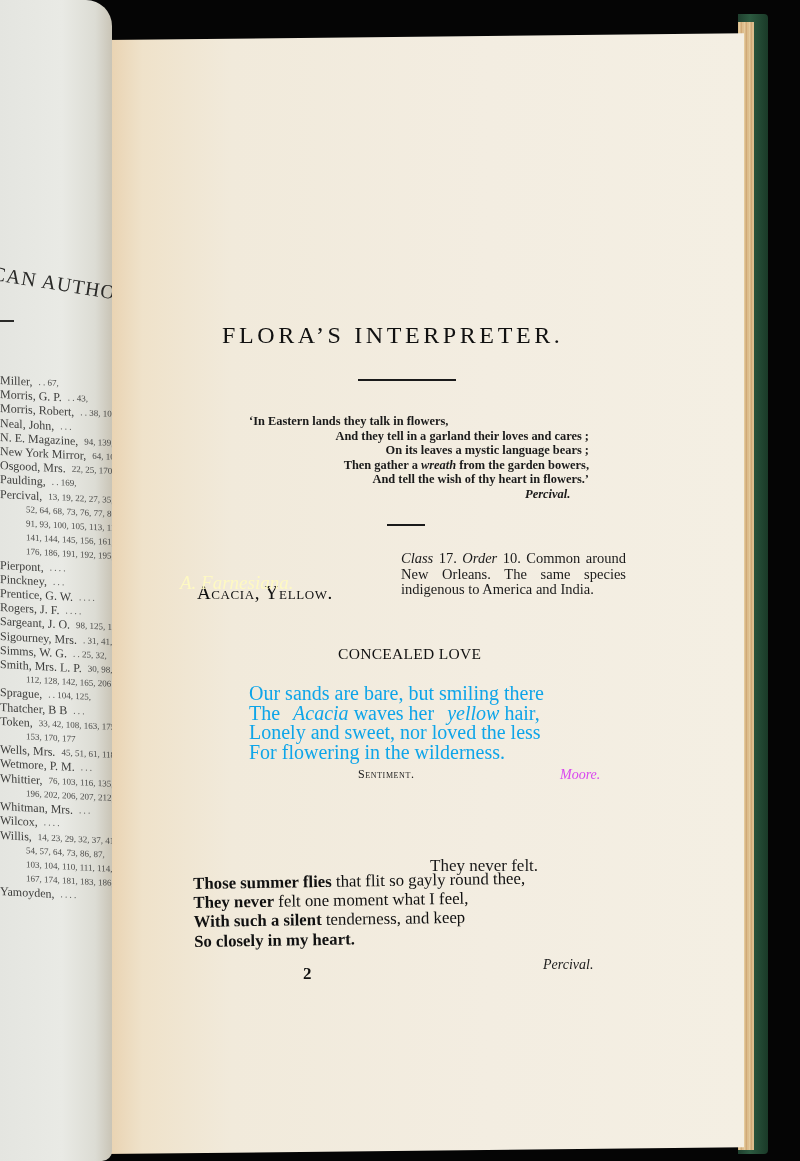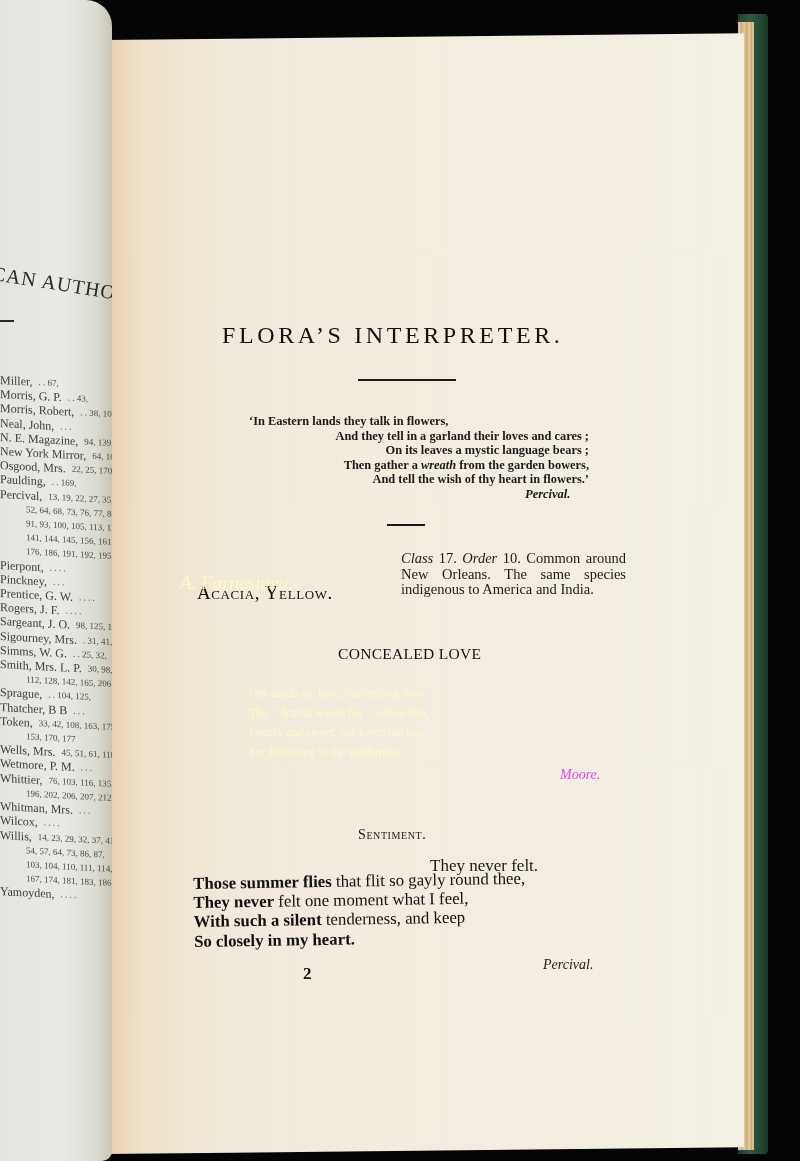--- a/index.html
+++ b/index.html
@@ -64,26 +64,26 @@
     .epigraph .line.indent { padding-left: 8px; text-align: right; }
     .epigraph em { font-style: italic; }
     .epigraph-attr { position: absolute; left: 525px; top: 487px; font-size: 12.5px; font-style: italic; font-weight: bold; color: #1a1a1a; }
 
     .plant-name { position: absolute; left: 197px; top: 582px; font-size: 19px; letter-spacing: 0.6px; font-variant: small-caps; color: #111; white-space: nowrap; }
     .plant-latin { position: absolute; left: 180px; top: 572px; font-size: 19px; font-style: italic; color: #fef9c3; white-space: nowrap; }
     .plant-desc { position: absolute; left: 401px; top: 551px; width: 225px; font-size: 14.5px; line-height: 15.5px; text-align: justify; color: #1a1a1a; }
     .plant-desc em { font-style: italic; }
 
     .poem-title { position: absolute; left: 329px; top: 645px; font-size: 15.5px; letter-spacing: 0.3px; color: #111; margin-left: 9px; }
-    .poem { position: absolute; left: 249px; top: 684px; font-size: 12px; line-height: 19.6px; color: #fef9c3; }
+    .poem { position: absolute; left: 249px; top: 684px; font-size: 20px; line-height: 19.6px; color: #0ea5e9; }
     .poem .line { white-space: nowrap; }
     .poem em { font-style: italic; margin-left: 8px; }
     .poem-attr { position: absolute; left: 560px; top: 767px; font-size: 14px; font-style: italic; color: #d946ef; }
 
-    .sentiment-heading { position: absolute; left: 358px; top: 827px; font-size: 14px; font-variant: small-caps; letter-spacing: 0.6px; color: #1a1a1a; }
+    .sentiment-heading { position: absolute; left: 358px; top: 767px; font-size: 12px; font-variant: small-caps; letter-spacing: 0.6px; color: #1a1a1a; }
 
     .sentiment-first { position: absolute; left: 430px; top: 856px; font-size: 17px; color: #1a1a1a; white-space: nowrap; }
     .sentiment { position: absolute; left: 193px; top: 874px; font-size: 16.8px; line-height: 19.2px; color: #111; transform: rotate(-0.9deg); transform-origin: left top; }
     .sentiment .line { white-space: nowrap; }
     .sentiment .bold { font-weight: bold; }
     .sentiment-attr { position: absolute; left: 543px; top: 957px; font-size: 14px; font-style: italic; color: #1a1a1a; }
 
     .page-number { position: absolute; left: 303px; top: 964px; font-size: 17px; font-weight: bold; color: #111; }
   </style>
 </head>

